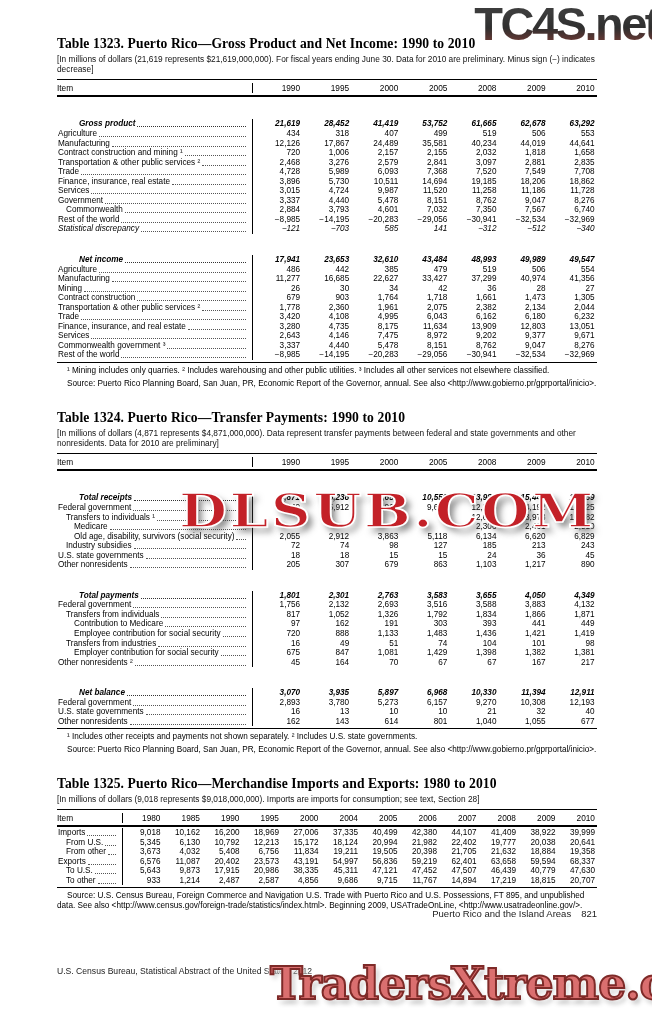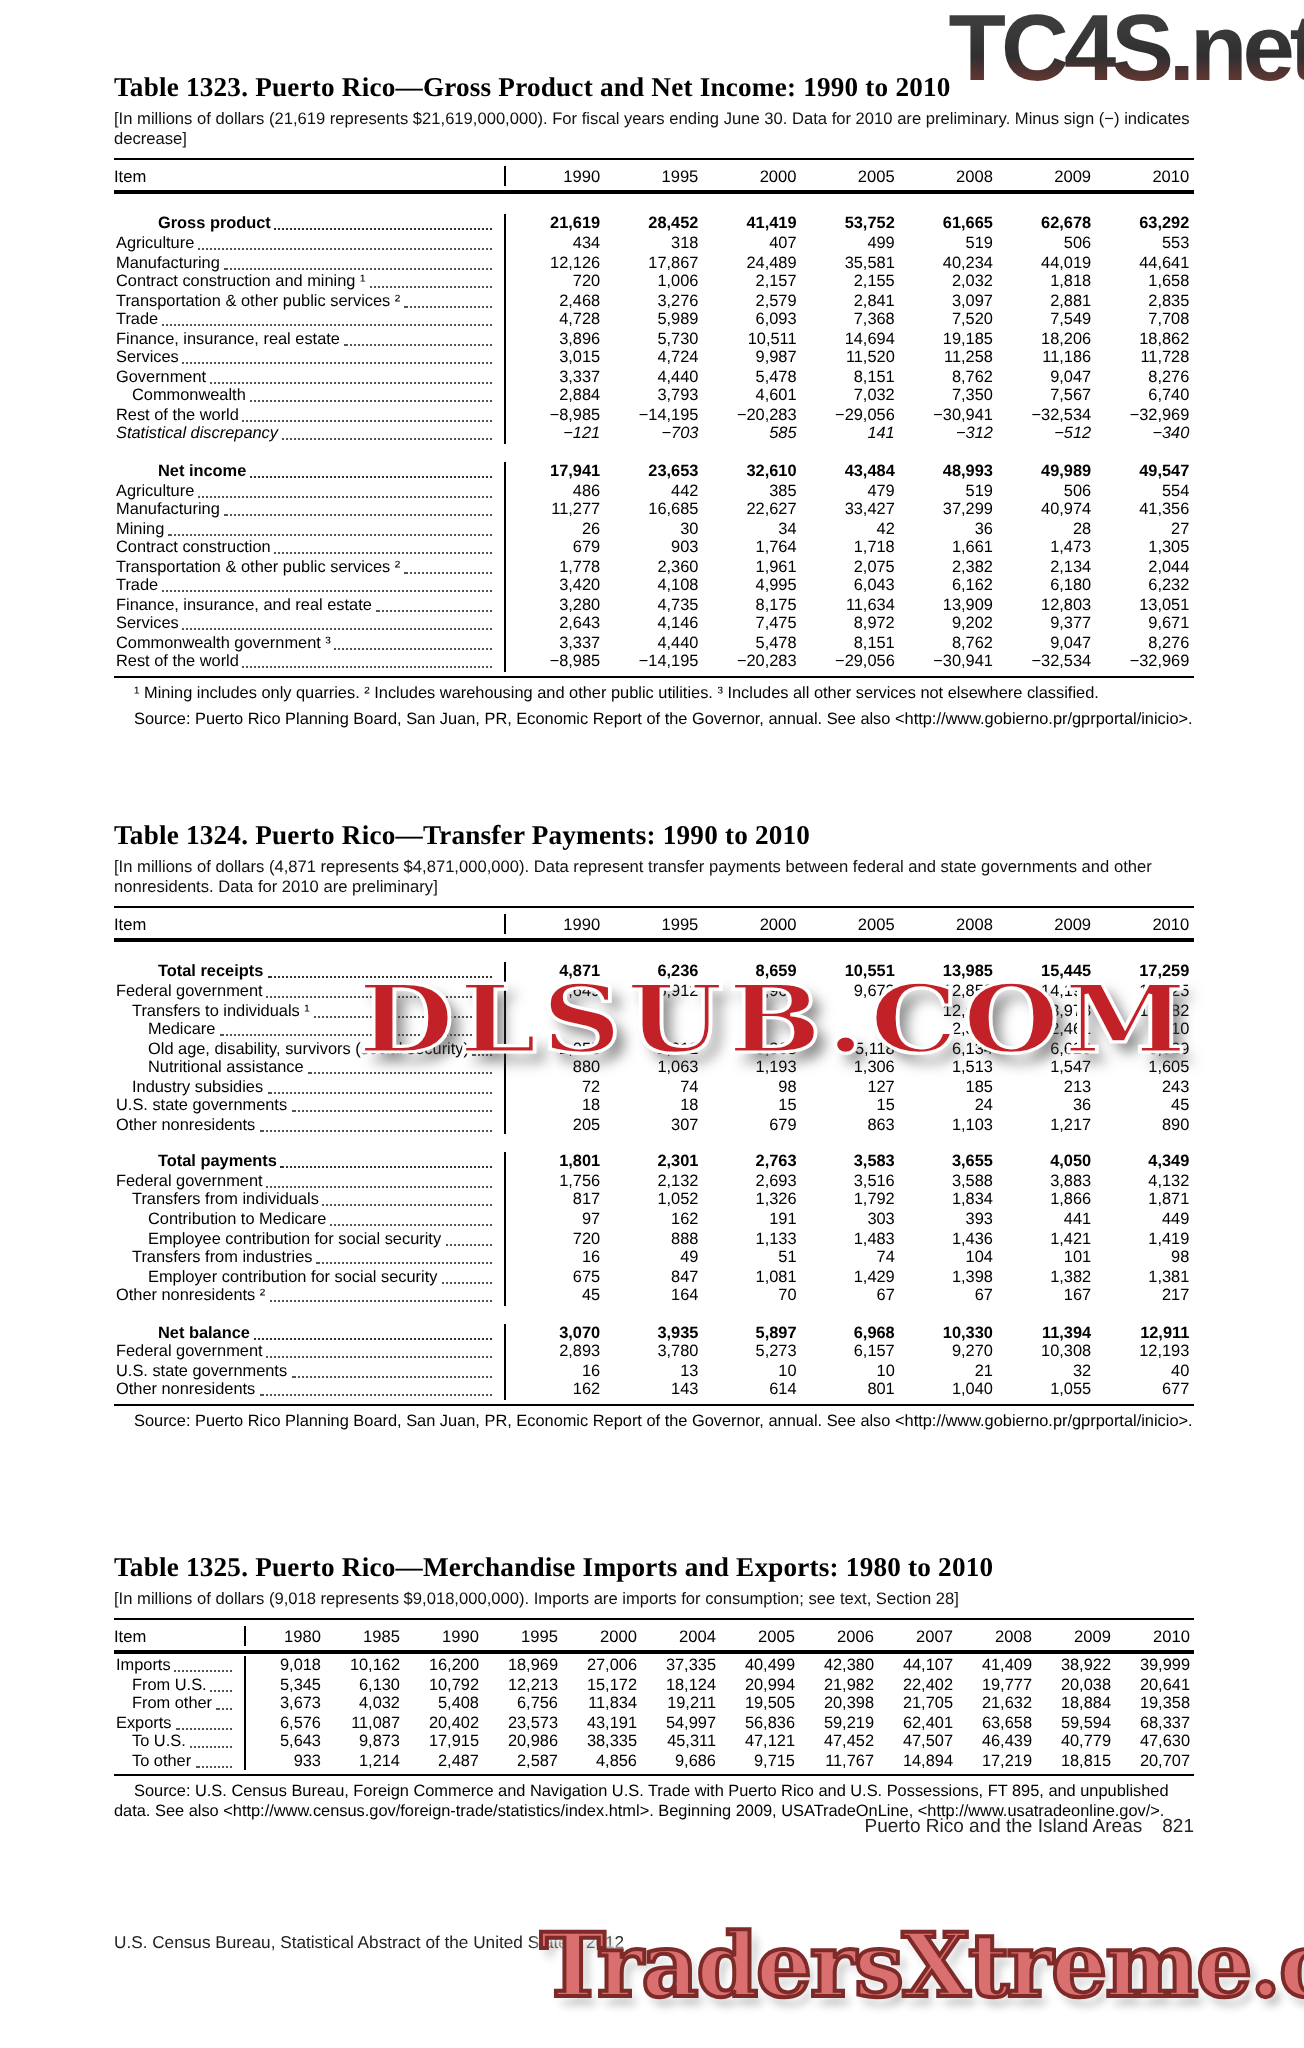--- a/index.html
+++ b/index.html
@@ -41,21 +41,21 @@
     border-bottom:1px dotted #555;
     margin:0 3px 1.5px 2px;height:0;align-self:flex-end;
   }
   .val{text-align:right;padding-right:2px;box-sizing:border-box;white-space:nowrap;}
   
   .cols7 .lbl{width:196px;}
   .cols7 .val{width:49.1px;}
   .cols12 .lbl{width:66px;}
   .cols12 .val{width:39.5px;}
   
-  .row.total{font-weight:bold;margin-top:9px;}
+  .row.total{font-weight:bold;margin-top:21px;font-style:italic;}
   .row.total .txt{padding-left:22px;}
   .row.total .dots{border-bottom-color:#333;}
   .row.item .txt{padding-left:1px;}
   .row.sub1 .txt{padding-left:9px;}
   .row.sub2 .txt{padding-left:17px;}
   .row.italic{font-style:italic;}
   .row.italic .txt{padding-left:1px;}
   .fnote{
     font-size:8.2px;line-height:10px;margin:3px 0 0 0;text-indent:10px;
   }
@@ -499,33 +499,20 @@
               <div class="dots"></div>
             </div>
             <div class="val">2,055</div>
             <div class="val">2,912</div>
             <div class="val">3,863</div>
             <div class="val">5,118</div>
             <div class="val">6,134</div>
             <div class="val">6,620</div>
             <div class="val">6,829</div>
           </div>
-          <div class="row sub2">
-            <div class="lbl">
-              <div class="txt">Nutritional assistance</div>
-              <div class="dots"></div>
-            </div>
-            <div class="val">880</div>
-            <div class="val">1,063</div>
-            <div class="val">1,193</div>
-            <div class="val">1,306</div>
-            <div class="val">1,513</div>
-            <div class="val">1,547</div>
-            <div class="val">1,605</div>
-          </div>
           <div class="row sub1">
             <div class="lbl">
               <div class="txt">Industry subsidies</div>
               <div class="dots"></div>
             </div>
             <div class="val">72</div>
             <div class="val">74</div>
             <div class="val">98</div>
             <div class="val">127</div>
             <div class="val">185</div>
@@ -709,20 +696,21 @@
             <div class="val">162</div>
             <div class="val">143</div>
             <div class="val">614</div>
             <div class="val">801</div>
             <div class="val">1,040</div>
             <div class="val">1,055</div>
             <div class="val">677</div>
           </div>
         </div>
       </div>
+    <p class="fnote">¹ Includes other receipts and payments not shown separately. ² Includes U.S. state governments.</p>
     <p class="fnote">Source: Puerto Rico Planning Board, San Juan, PR, Economic Report of the Governor, annual. See also &lt;http://www.gobierno.pr/gprportal/inicio&gt;.</p>
   </section>
 
   <section class="table-block" style="top:776px">
     <h2 class="ttl">Table 1325. Puerto Rico—Merchandise Imports and Exports: 1980 to 2010</h2>
     <p class="headnote">[In millions of dollars (9,018 represents $9,018,000,000). Imports are imports for consumption; see text, Section 28]</p>
     <div class="tbl cols12">
         <div class="tbl-head">
           <div class="lbl">Item</div>
           <div class="val">1980</div>

